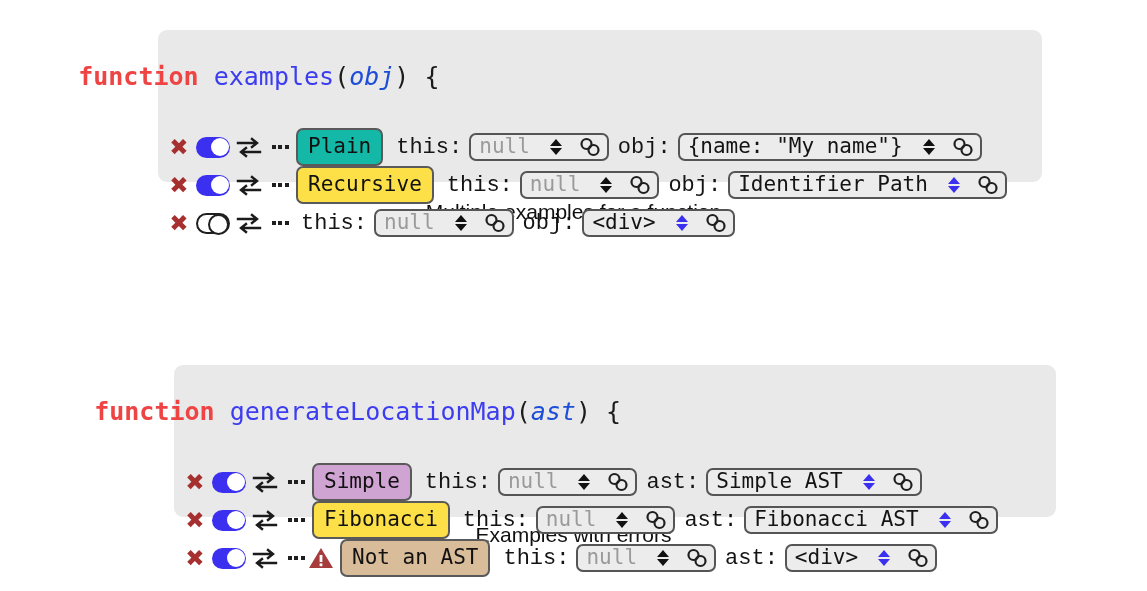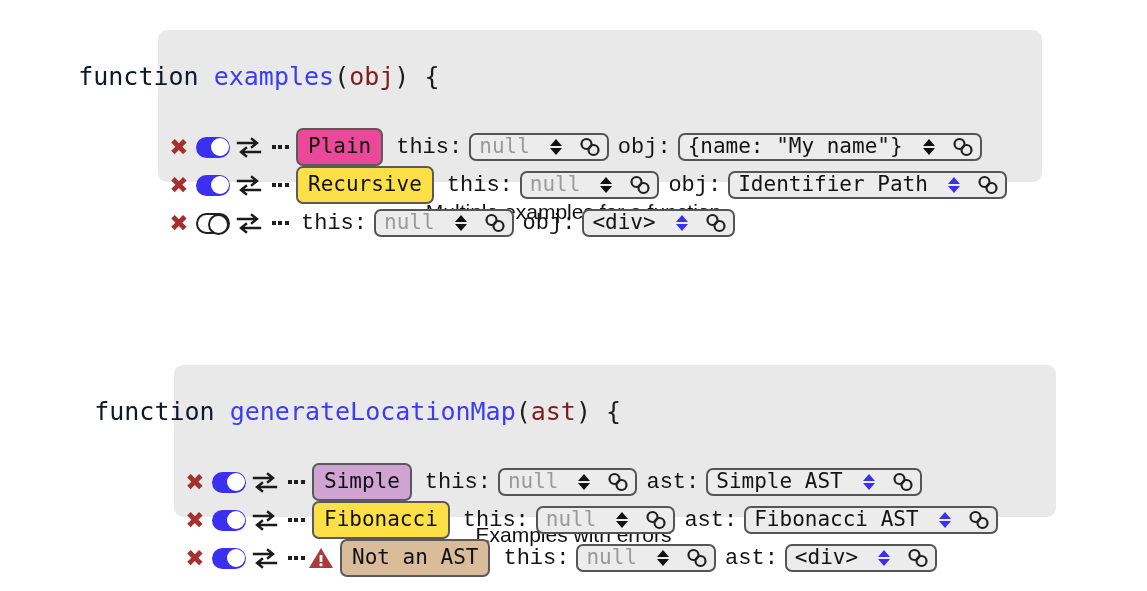--- a/index.html
+++ b/index.html
@@ -23,24 +23,24 @@
 
   
   .sig {
     font-family: "DejaVu Sans Mono", monospace;
     font-size: 25px;
     line-height: 34px;
     white-space: pre;
     position: relative;
     z-index: 3;
   }
-  .kw       { color: #0f172a; }
+  .kw       { color: #ef4444; font-weight: bold; }
   .fname    { color: #3c3cf0; background: #e9e9e9; }
   .punct    { color: #1b1b1b; }
-  .param    { color: #7f1d1d; background: #e9e9e9; }
+  .param    { color: #1d4ed8; background: #e9e9e9; font-style: italic; }
 
   
   .panel {
     position: absolute;
     background: #e9e9e9;
     border-radius: 9px;
     z-index: 0;
   }
 
   .rows {
@@ -117,21 +117,21 @@
   .chip {
     font-family: "DejaVu Sans Mono", monospace;
     font-size: 21px;
     line-height: 1;
     padding: 6px 10px 7px;
     border: 2px solid #5a5a5a;
     border-radius: 7px;
     color: #111;
     margin: 0 4px;
   }
-  .chip-green { background: #ec4899; }
+  .chip-green { background: #14b8a6; }
   .chip-red   { background: #fde047; }
   .chip-grey  { background: #d5d5d5; }
   .chip-purple{ background: #cfa4d3; }
   .chip-tan   { background: #d9bc9a; }
 
   
   .arglabel {
     font-family: Liberation Mono, monospace;
     font-size: 22px;
     color: #141414;

